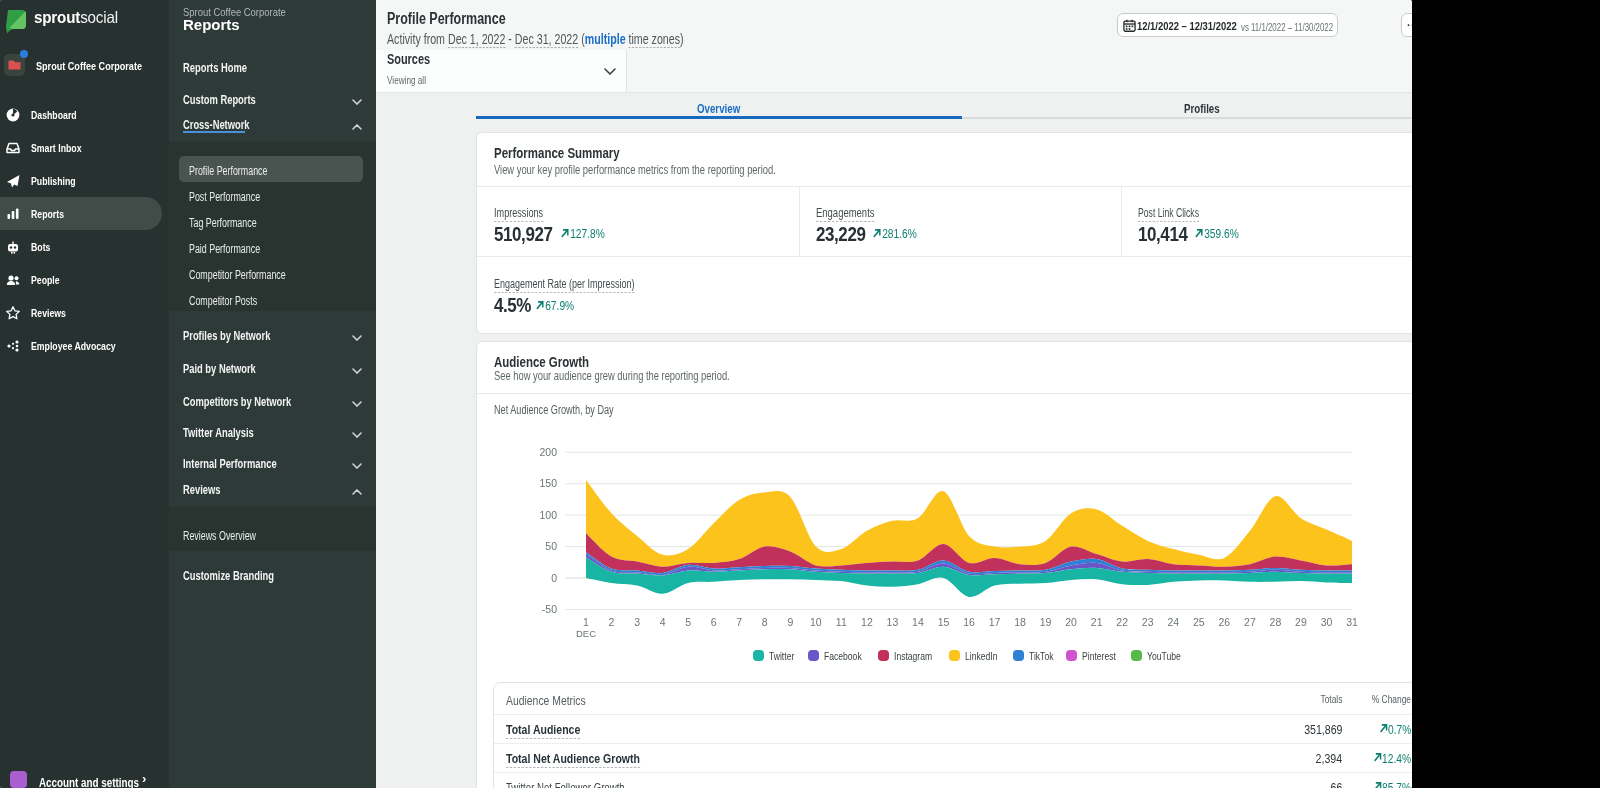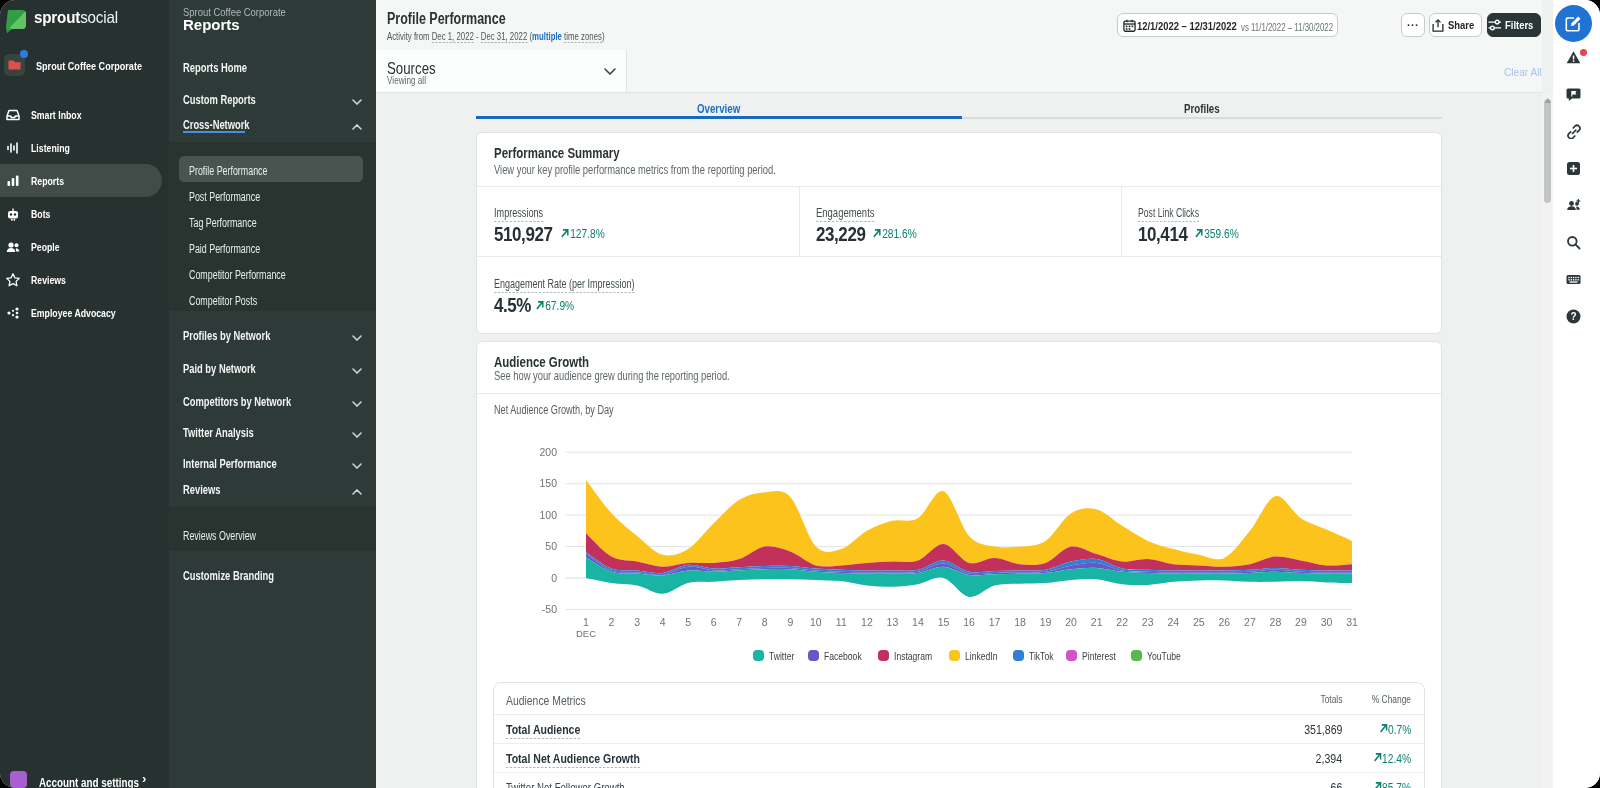--- a/index.html
+++ b/index.html
@@ -1,15 +1,15 @@
 <!DOCTYPE html>
 <html><head><meta charset="utf-8"><style>
 *{margin:0;padding:0;box-sizing:border-box}
 html,body{width:1600px;height:788px;background:#000;font-family:"Liberation Sans",sans-serif;overflow:hidden}
-.frame{position:absolute;left:0;top:0;width:1600px;height:788px;border-radius:15px;overflow:hidden;background:#eff1f1}
+.frame{position:absolute;left:0;top:0;width:1412px;height:788px;border-radius:2px;overflow:hidden;background:#eff1f1}
 .abs{position:absolute}
 .sx{display:inline-block;transform-origin:0 50%;white-space:nowrap}
 .sxr{display:inline-block;transform-origin:100% 50%;white-space:nowrap}
 
 .sb1{left:0;top:0;width:169px;height:788px;background:#27312f}
 .logoleaf{left:4px;top:8px;width:23px;height:27px}
 .logotxt{left:34px;top:8px;font-size:16.5px;color:#fff;font-weight:700;letter-spacing:-.2px}
 .logotxt .lt{font-weight:400;color:#f2f4f4}
 .orgtile{left:4px;top:54px;width:21px;height:22px;background:#39443f;border-radius:5px}
 .orgdot{left:20px;top:50px;width:8px;height:8px;border-radius:50%;background:#2b7ce0}
@@ -35,21 +35,21 @@
 .railbtn{left:1555px;top:5px;width:37px;height:37px;border-radius:50%;background:#2073d2;display:flex;align-items:center;justify-content:center}
 .ricon{left:1566px;width:15px;height:15px;display:flex;align-items:center;justify-content:center}
 .reddot{left:1580px;top:49px;width:7px;height:7px;border-radius:50%;background:#e3464e}
 
 .sctrack{left:1542px;top:93px;width:11px;height:695px;background:#f2f2f2}
 .scthumb{left:1544px;top:99px;width:7px;height:104px;background:#c2c5c4;border-radius:4px}
 .scarr{left:1545px;top:98px;width:0;height:0;border-left:3.5px solid transparent;border-right:3.5px solid transparent;border-bottom:5px solid #9aa0a0}
 
 .mhead{left:376px;top:0;width:1166px;height:50px;background:#f5f6f6}
 .mtitle{left:387px;top:10px;font-size:16px;font-weight:700;color:#2b3234}
-.msub{left:387px;top:30px;font-size:11px;color:#4e5759}
+.msub{left:387px;top:30px;font-size:15px;color:#4e5759}
 .msub b{color:#1a6ec5;font-weight:700}
 .msub .du{border-bottom:1px dashed #9aa2a1}
 .pillbtn{position:absolute;top:13px;height:24px;white-space:nowrap;border:1px solid #c7cccb;border-radius:6px;background:#fff;display:flex;align-items:center;font-size:12px;color:#23282a}
 
 .srcL{left:376px;top:50px;width:251px;height:43px;background:#fcfdfd;border-right:1px solid #e3e5e5;border-bottom:1px solid #e3e5e5}
 .srcR{left:627px;top:50px;width:915px;height:43px;background:#f5f6f6;border-bottom:1px solid #e3e5e5}
 .clearall{left:1504px;top:66px;font-size:11.5px;color:#a3c6e8}
 
 .tabs-line{left:476px;top:117px;width:966px;height:2px;background:#d9dcdb}
 .tabs-blue{left:476px;top:116px;width:486px;height:3px;background:#186abe}
@@ -86,37 +86,42 @@
 <div class="abs logotxt"><span class="sx" style="transform:scaleX(0.92)">sprout<span class="lt">social</span></span></div>
 <div class="abs orgtile"><svg width="21" height="22" viewBox="0 0 21 22">
         <path d="M4.5 6.5 H9.5 L11 8.2 H16.5 V15.5 H4.5 Z" fill="#dd5050"></path>
       </svg></div>
 <div class="abs orgdot"></div>
 <div class="abs orgname"><span class="sx" style="transform:scaleX(0.79)">Sprout Coffee Corporate</span></div>
 <div class="abs nav1">
 <div class="n1">
         <span class="ic">
           <svg width="14" height="14" viewBox="0 0 14 14" style="">
+            <circle cx="7" cy="7" r="6.4" fill="#ffffff"></circle>
+            <path d="M7 7 L11.3 3.5 A6.4 6.4 0 0 0 7 .6 Z" fill="#27312f"></path>
+            <circle cx="7" cy="7" r="1.6" fill="#27312f"></circle>
+          </svg>
+        </span>
+        <span class="sx" style="transform:scaleX(0.76)">Dashboard</span>
+      </div>
+<div class="n1">
+        <span class="ic">
+          <svg width="14" height="14" viewBox="0 0 14 14" style="">
             <path d="M1 8 L3 2.5 H11 L13 8 V11.5 H1 Z M1 8 H4.5 L5.5 9.5 H8.5 L9.5 8 H13" stroke="#ffffff" stroke-width="1.5" fill="none" stroke-linejoin="round"></path>
           </svg>
         </span>
         <span class="sx" style="transform:scaleX(0.76)">Smart Inbox</span>
       </div>
 <div class="n1">
         <span class="ic">
           <svg width="14" height="14" viewBox="0 0 14 14" style="">
-            <g stroke="#ffffff" stroke-width="1.6" stroke-linecap="round">
-              <line x1="2" y1="5.5" x2="2" y2="8.5"></line>
-              <line x1="5" y1="3" x2="5" y2="11"></line>
-              <line x1="8" y1="5" x2="8" y2="9"></line>
-              <line x1="11" y1="2" x2="11" y2="12"></line>
-            </g>
-          </svg>
-        </span>
-        <span class="sx" style="transform:scaleX(0.76)">Listening</span>
+            <path d="M13.5 1 L1 8 L5 9.5 L6 13.5 L8.2 10.6 L11.5 12 Z" fill="#ffffff"></path>
+          </svg>
+        </span>
+        <span class="sx" style="transform:scaleX(0.76)">Publishing</span>
       </div>
 <div class="n1 sel">
         <span class="ic">
           <svg width="14" height="14" viewBox="0 0 14 14" style="">
             <g fill="#ffffff">
               <rect x="1.5" y="7" width="2.6" height="5" rx="1"></rect>
               <rect x="5.7" y="4" width="2.6" height="8" rx="1"></rect>
               <rect x="9.9" y="1.5" width="2.6" height="10.5" rx="1"></rect>
             </g>
           </svg>
@@ -280,21 +285,21 @@
         <g stroke="#fff" stroke-width="1.5" stroke-linecap="round">
           <line x1="1" y1="3" x2="13" y2="3"></line>
           <line x1="1" y1="9" x2="13" y2="9"></line>
         </g>
         <circle cx="9.5" cy="3" r="1.9" fill="#2b3536" stroke="#fff" stroke-width="1.4"></circle>
         <circle cx="4.5" cy="9" r="1.9" fill="#2b3536" stroke="#fff" stroke-width="1.4"></circle>
       </svg>
       <b style="font-size:11.5px"><span class="sx" style="transform:scaleX(0.82)">Filters</span></b>
     </div>
 <div class="abs srcL">
-      <div style="position:absolute;left:11px;top:9px;font-size:17px;font-weight:400;color:#2b3234"><span class="sx" style="transform:scaleX(0.78)">Sources</span></div>
+      <div style="position:absolute;left:11px;top:1px;font-size:14px;font-weight:700;color:#2b3234"><span class="sx" style="transform:scaleX(0.78)">Sources</span></div>
       <div style="position:absolute;left:11px;top:24px;font-size:10.5px;color:#5f6869"><span class="sx" style="transform:scaleX(0.78)">Viewing all</span></div>
       <svg width="12" height="7" viewBox="0 0 12 7" style="position:absolute;left:228px;top:18px">
         <path d="M1 1 L6 6 L11 1" stroke="#3c4648" stroke-width="1.6" fill="none" stroke-linecap="round"></path>
       </svg>
     </div>
 <div class="abs srcR"></div>
 <div class="abs clearall"><span class="sx" style="transform:scaleX(0.88)">Clear All</span></div>
 <div class="abs tabs-line"></div>
 <div class="abs tabs-blue"></div>
 <div class="abs tab1"><span class="sx" style="transform:scaleX(0.81)">Overview</span></div>

